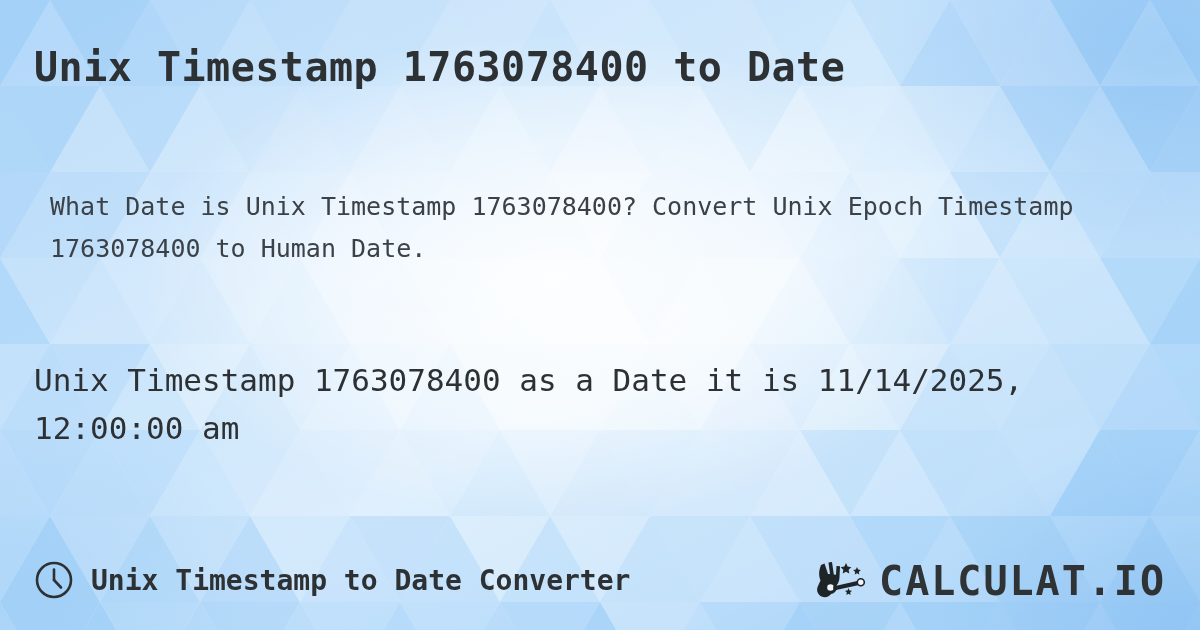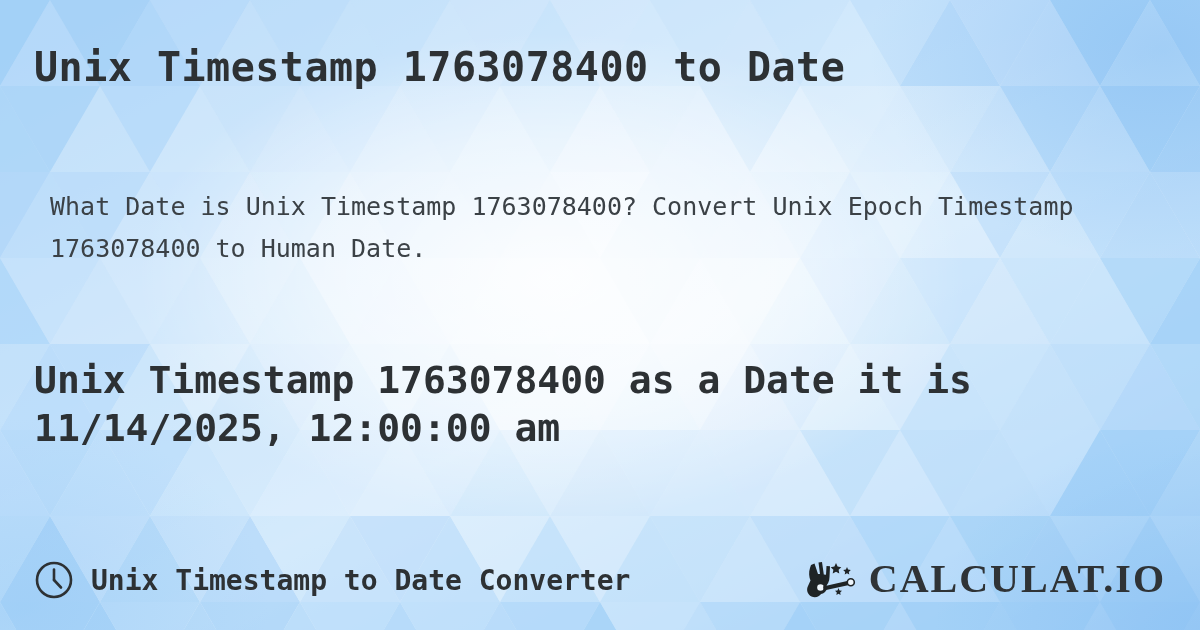--- a/index.html
+++ b/index.html
@@ -70,23 +70,23 @@
     font-weight: normal;
     color: #3b4146;
   }
 
   .result {
     position: absolute;
     left: 34px;
     top: 356px;
     width: 1130px;
     margin: 0;
-    font-size: 38px;
+    font-size: 31px;
     line-height: 48px;
-    font-weight: bold;
+    font-weight: normal;
     color: #2d3134;
   }
 
   .footer {
     position: absolute;
     left: 34px;
     right: 34px;
     top: 552px;
     height: 56px;
     display: flex;
@@ -110,23 +110,22 @@
   .footer-label {
     font-size: 28px;
     font-weight: bold;
     color: #2d3134;
     letter-spacing: 0px;
     white-space: nowrap;
   }
 
   .brand {
     display: flex;
-    align-items: flex-start;
+    align-items: flex-end;
     gap: 10px;
-    font-family: Liberation Serif, serif;
   }
 
   .wand-icon {
     width: 54px;
     height: 42px;
     display: block;
     flex: 0 0 54px;
   }
 
   

